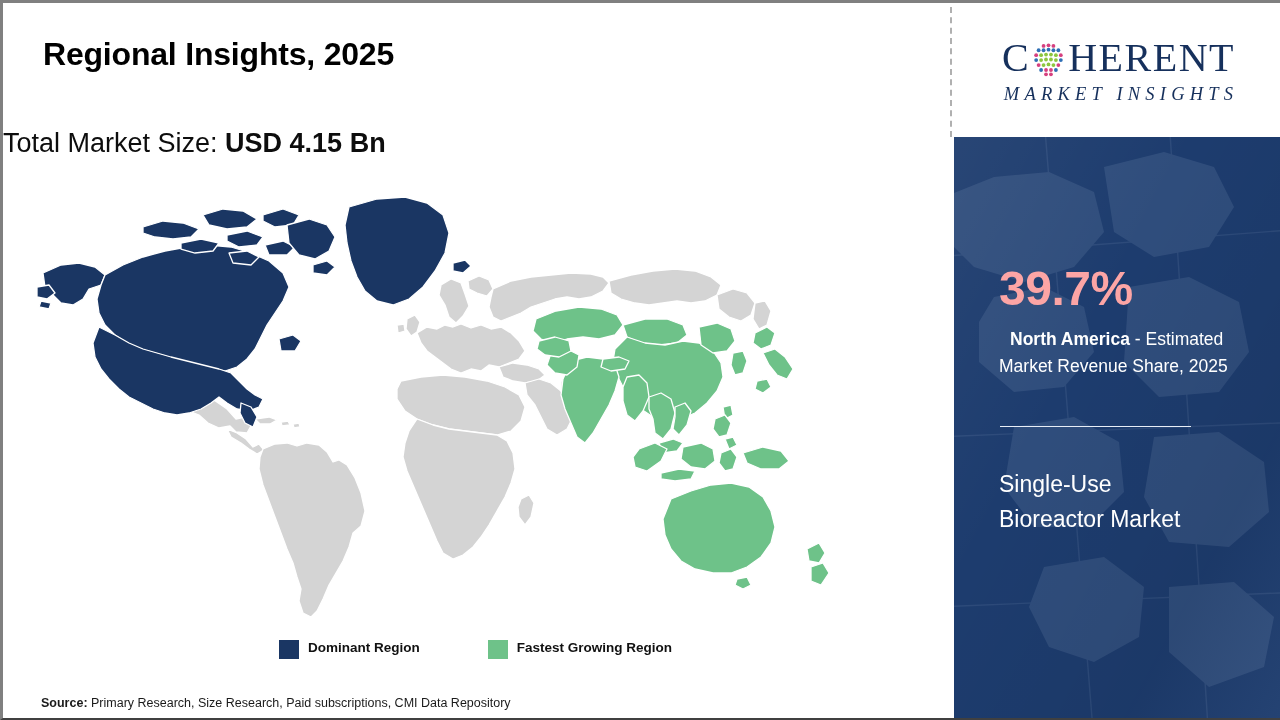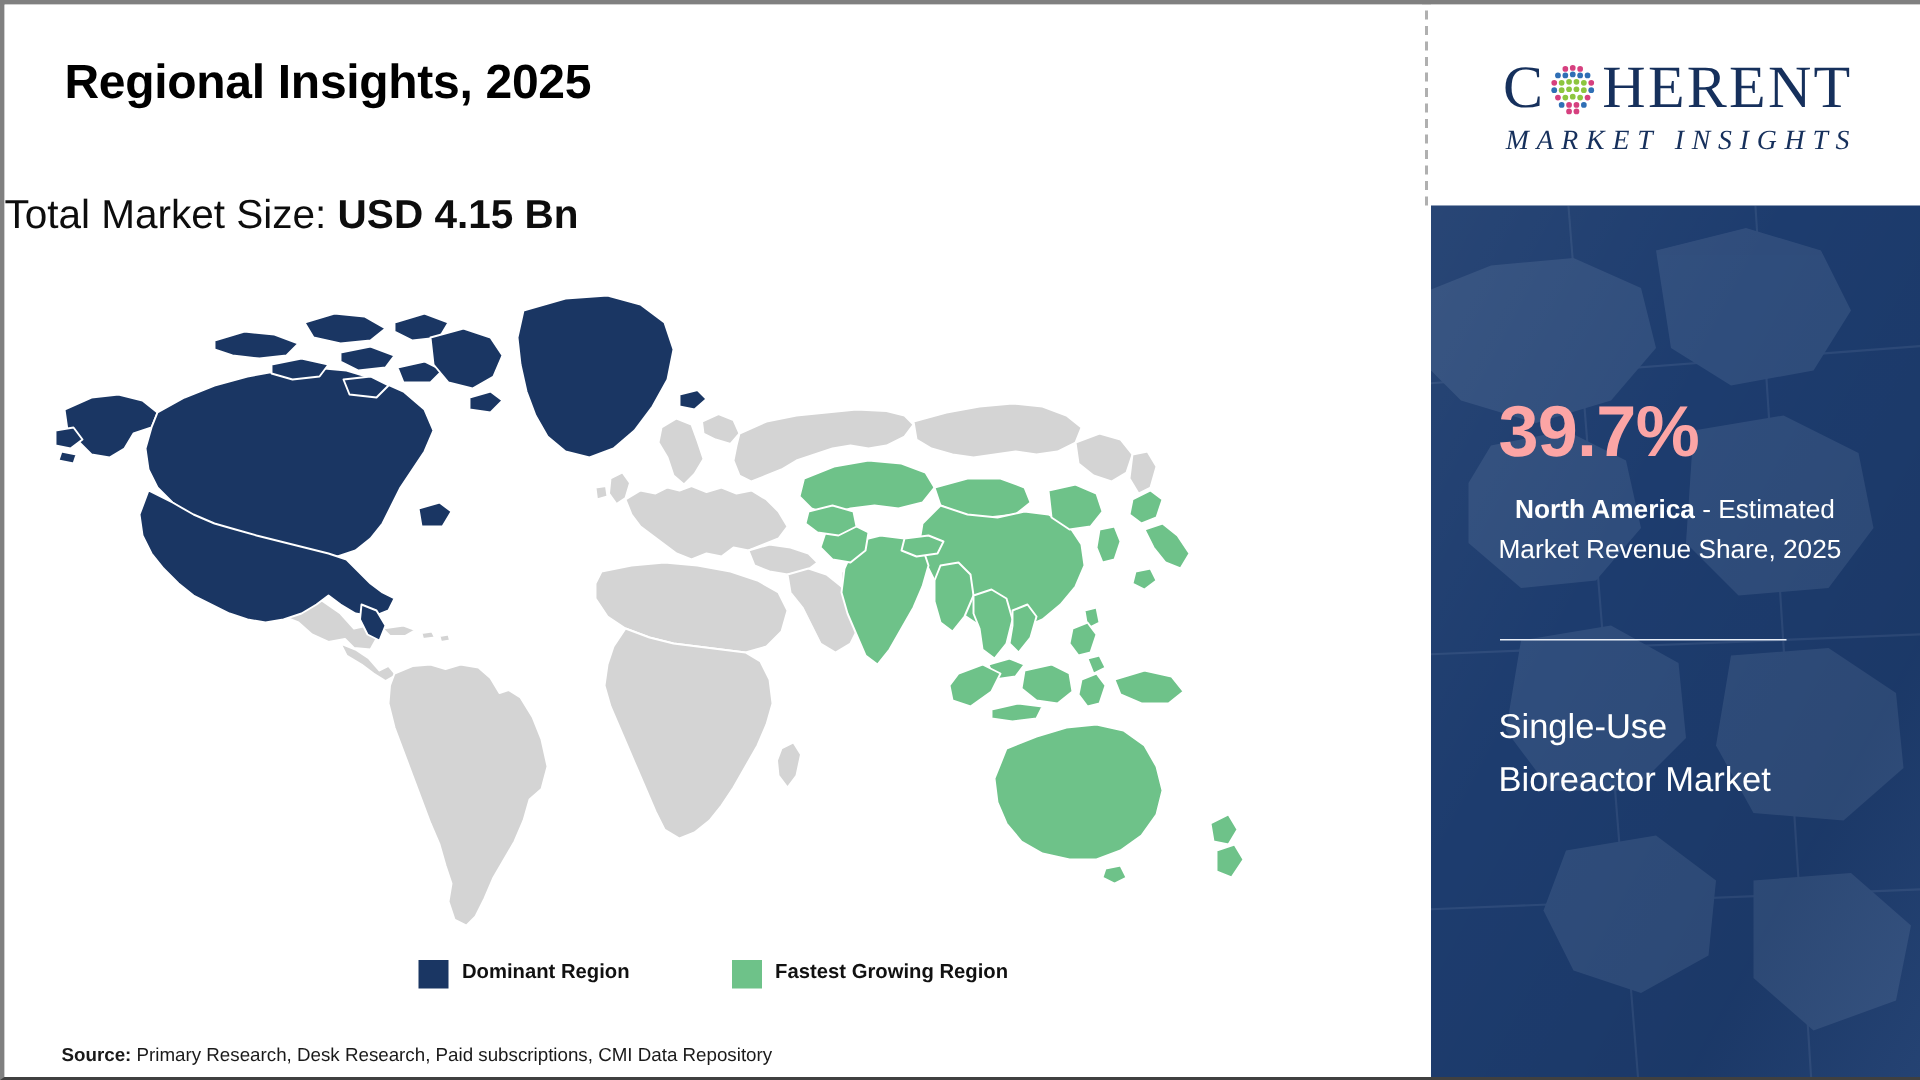--- a/index.html
+++ b/index.html
@@ -395,21 +395,21 @@
         <span class="legend-swatch" style="background:#1a3663"></span>
         <span class="legend-label">Dominant Region</span>
       </div>
       <div class="legend-item">
         <span class="legend-swatch" style="background:#6ec289"></span>
         <span class="legend-label">Fastest Growing Region</span>
       </div>
     </div>
 
     <div id="source-line">
-      <span class="src-label">Source:</span><span> Primary Research, Desk Research, Paid subscriptions, CMI Data Repository</span>
+      <span class="src-label">Source:</span><span> Primary Research, Size Research, Paid subscriptions, CMI Data Repository</span>
     </div>
   </div>
 
   <div id="dashed-divider"></div>
 
   <div id="right-panel">
 
     <div id="logo-area">
       <div id="logo-top">
         <span class="logo-letters">C</span>

